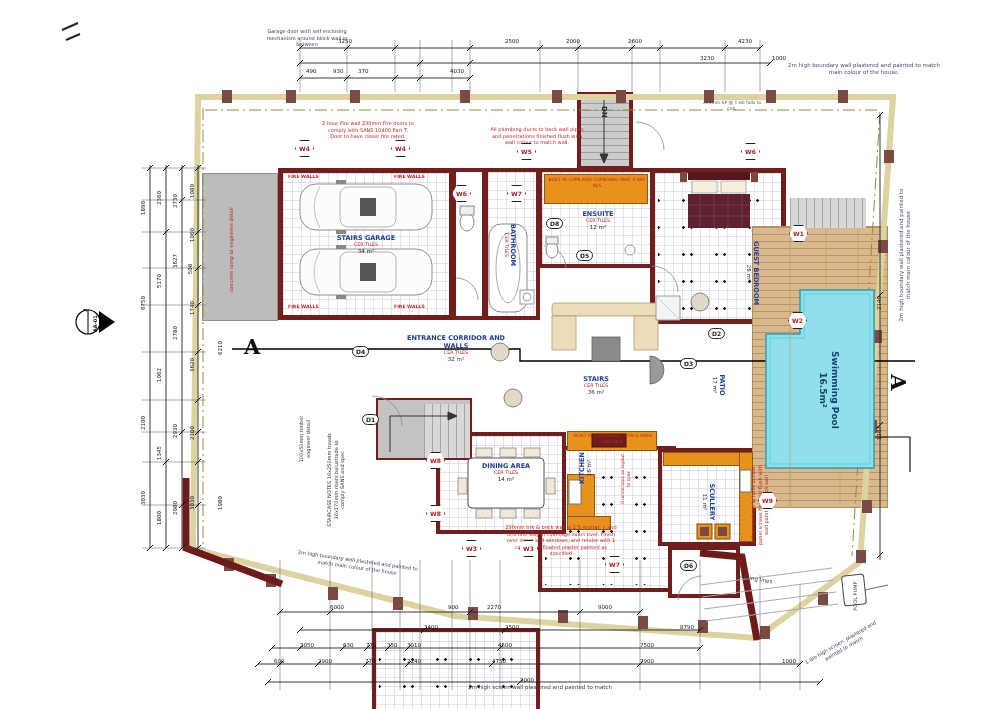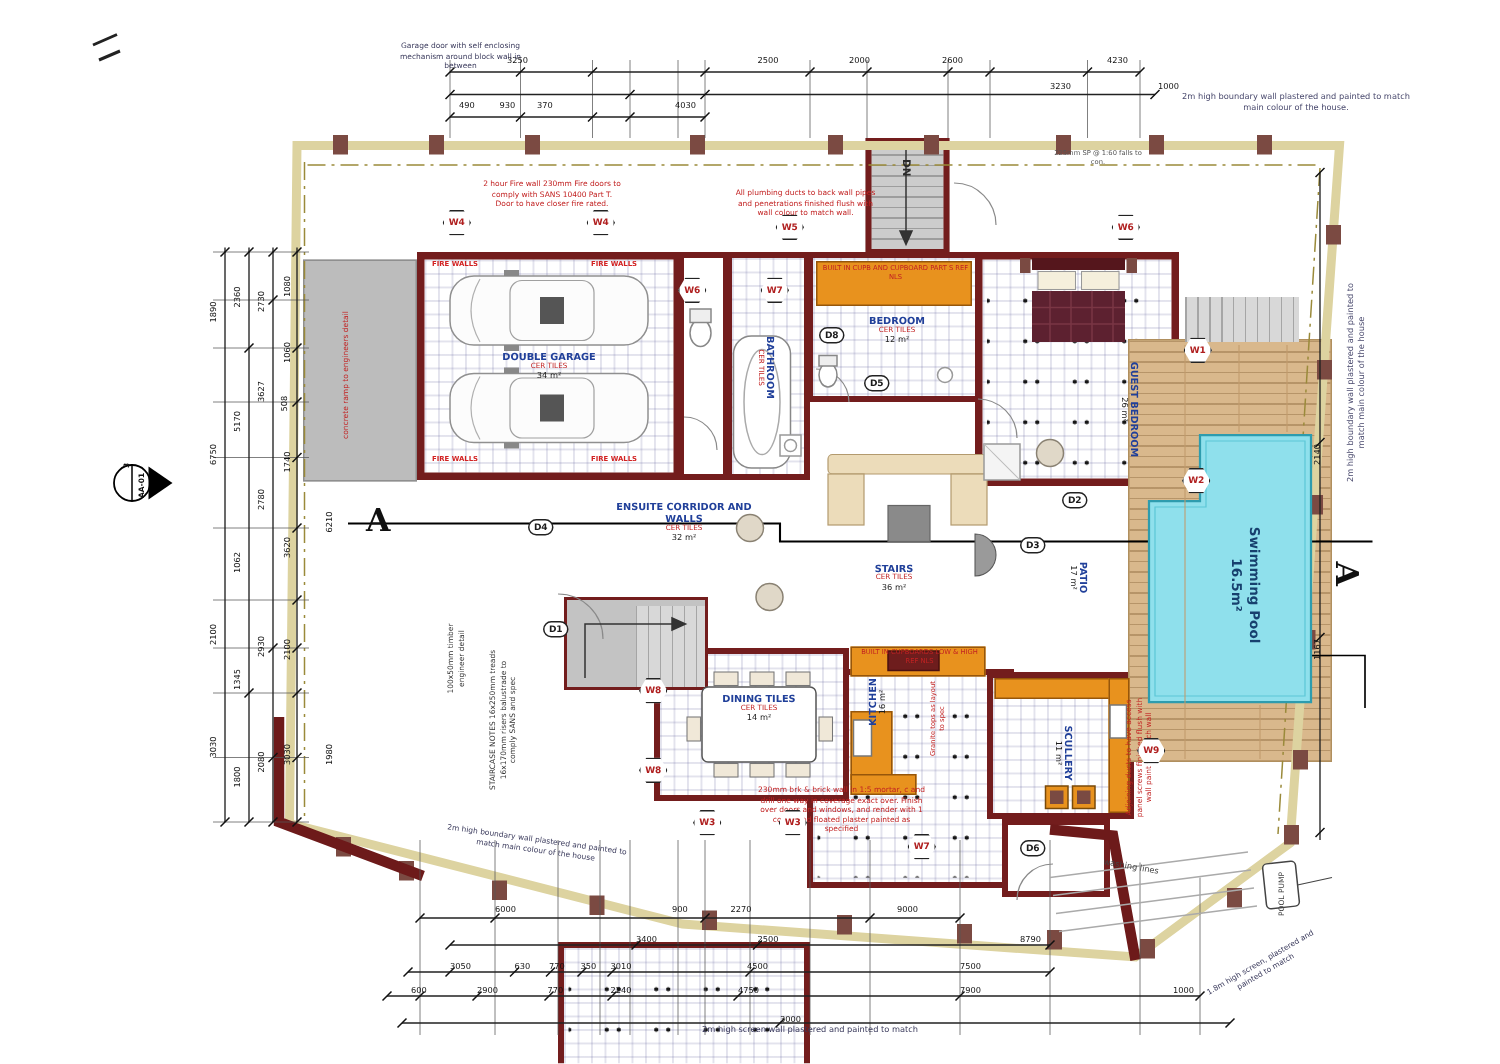--- a/index.html
+++ b/index.html
@@ -264,54 +264,54 @@
       <path d="M390 452 V416 H450" fill="none"></path>
         <polygon points="448,412 448,420 457,416"></polygon>
     </g>
 
     <path d="M62 30 l16 -7 M66 40 l14 -6" stroke="#222" stroke-width="2"></path>
   </svg>
 
   <div class="layer texts">
 
     <div class="lbl" style="left:318px;top:234px;width:96px;">
-      <div class="nm">DOUBLE GARAGE</div>
+      <div class="nm">STAIRS GARAGE</div>
         <div class="fin">CER TILES</div>
         <div class="area">34 m²</div>
     </div>
     <div class="lbl" style="left:517px;top:200px;width:90px;transform:rotate(90deg);">
       <div class="nm">BATHROOM</div>
         <div class="fin">CER TILES</div>
     </div>
     <div class="lbl" style="left:566px;top:210px;width:64px;">
-      <div class="nm">BEDROOM</div>
+      <div class="nm">ENSUITE</div>
         <div class="fin">CER TILES</div>
         <div class="area">12 m²</div>
     </div>
     <div class="lbl" style="left:760px;top:225px;width:96px;transform:rotate(90deg);">
       <div class="nm">GUEST BEDROOM</div>
         <div class="area">26 m²</div>
     </div>
     <div class="lbl" style="left:388px;top:334px;width:136px;">
-      <div class="nm">ENSUITE CORRIDOR AND</div>
+      <div class="nm">ENTRANCE CORRIDOR AND</div>
         <div class="nm">WALLS</div>
       <div class="fin">CER TILES</div>
         <div class="area">32 m²</div>
     </div>
     <div class="lbl" style="left:560px;top:375px;width:72px;">
       <div class="nm">STAIRS</div>
         <div class="fin">CER TILES</div>
         <div class="area">36 m²</div>
     </div>
     <div class="lbl" style="left:726px;top:345px;width:80px;transform:rotate(90deg);">
       <div class="nm">PATIO</div>
         <div class="area">17 m²</div>
     </div>
     <div class="lbl" style="left:468px;top:462px;width:76px;">
-      <div class="nm">DINING TILES</div>
+      <div class="nm">DINING AREA</div>
         <div class="fin">CER TILES</div>
         <div class="area">14 m²</div>
     </div>
     <div class="lbl" style="left:578px;top:508px;width:80px;transform:rotate(-90deg);">
       <div class="nm">KITCHEN</div>
         <div class="area">16 m²</div>
     </div>
     <div class="lbl" style="left:716px;top:462px;width:80px;transform:rotate(90deg);">
       <div class="nm">SCULLERY</div>
         <div class="area">11 m²</div>

